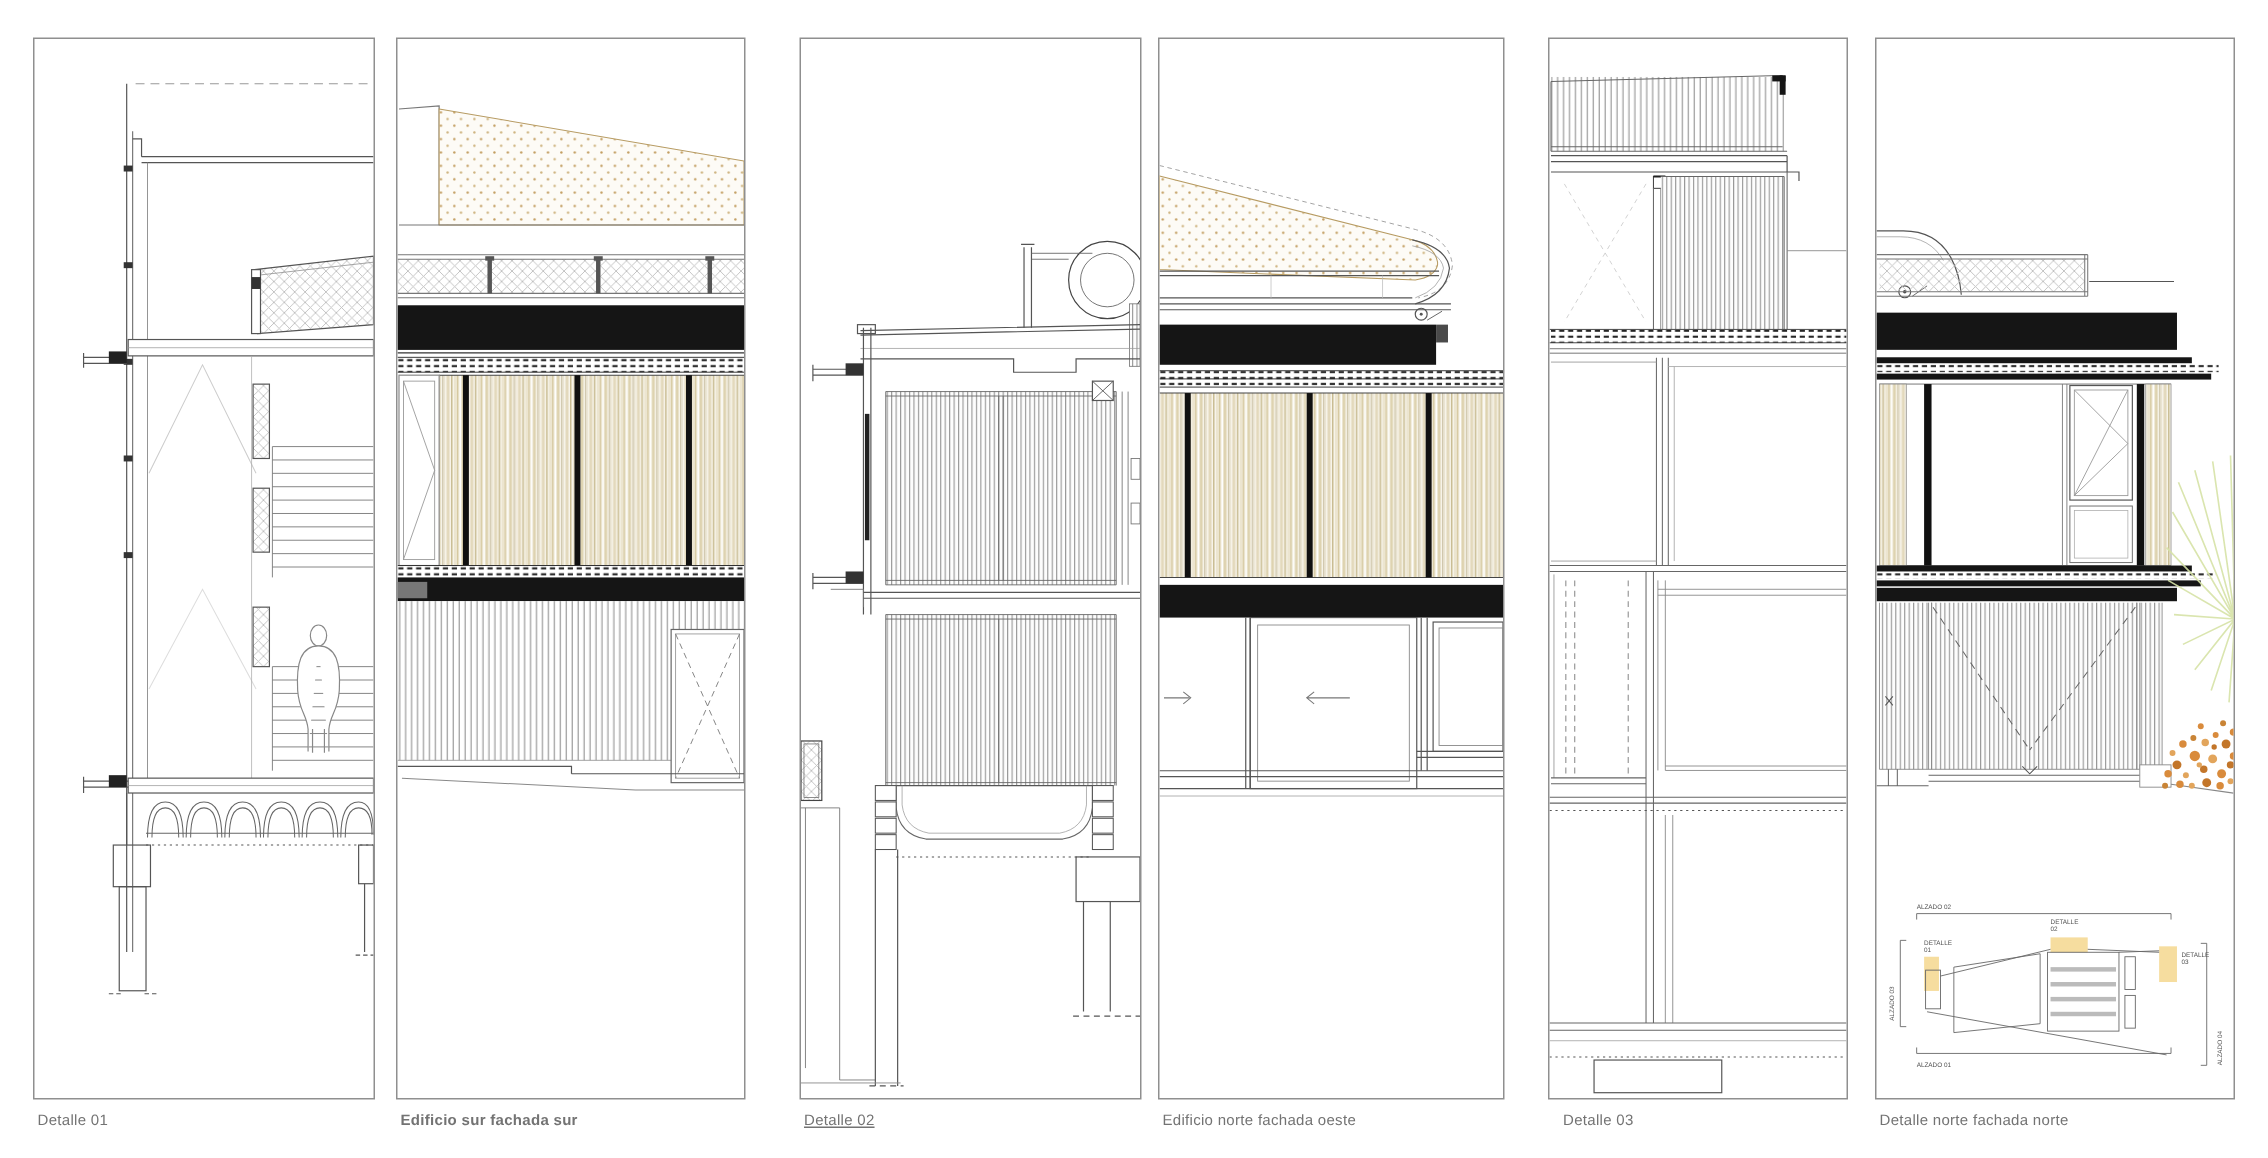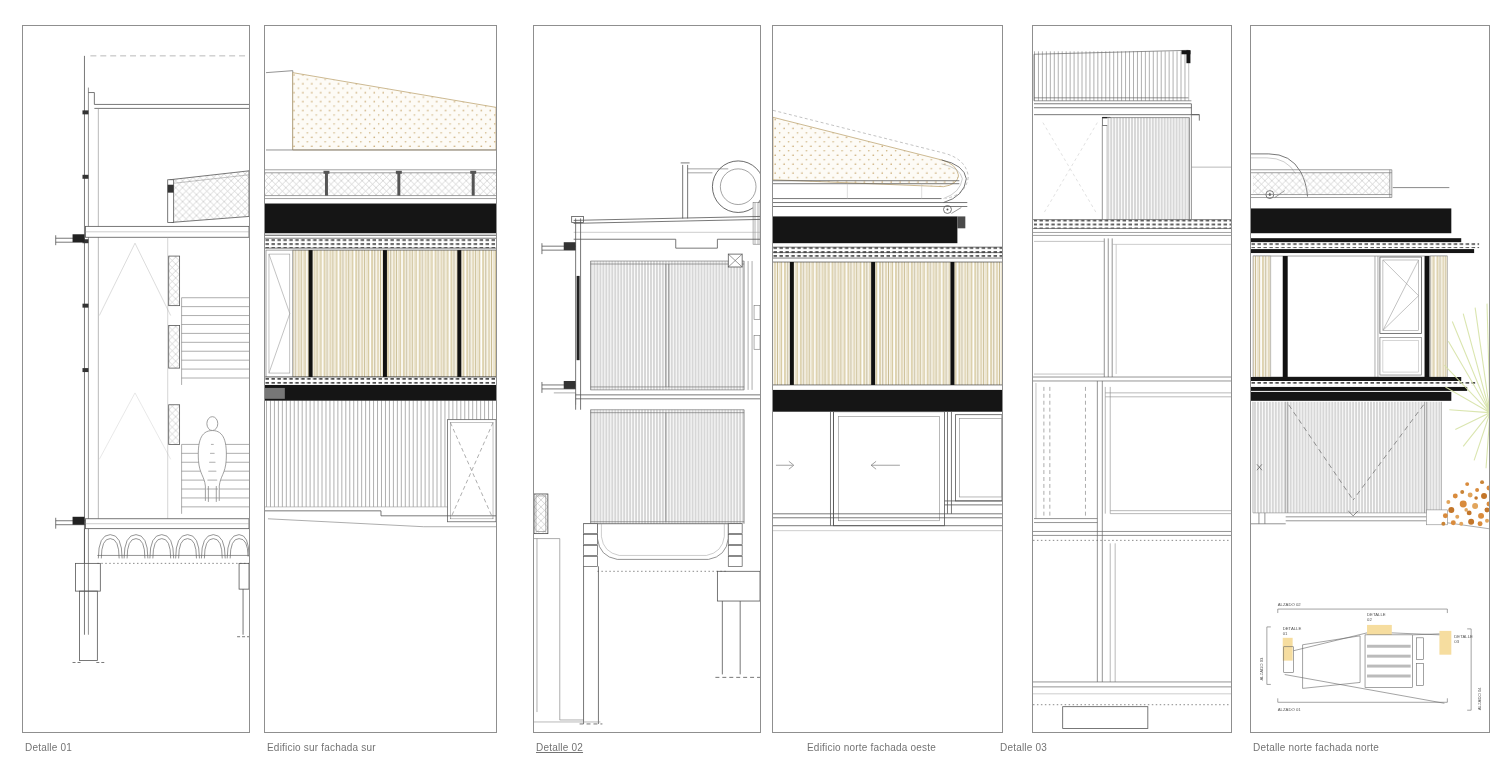--- a/index.html
+++ b/index.html
@@ -391,19 +391,19 @@
             <text class="kp-text" x="117" y="598">02</text>
             <text class="kp-text" x="205" y="615">DETALLE</text>
             <text class="kp-text" x="205" y="620">03</text>
           </g>
         </g>
       </g>
     </svg>
   </section>
 
   <div class="caption" style="left:25px;">Detalle 01</div>
-  <div class="caption" style="left:267px;">Edificio sur fachada sur</div>
+  <div class="caption" style="left:267px;font-weight:bold;">Edificio sur fachada sur</div>
   <div class="caption" style="left:536px;text-decoration:underline;">Detalle 02</div>
-  <div class="caption" style="left:775px;margin-left:32px;">Edificio norte fachada oeste</div>
-  <div class="caption" style="left:1000px;">Detalle 03</div>
+  <div class="caption" style="left:775px;">Edificio norte fachada oeste</div>
+  <div class="caption" style="left:1042px;">Detalle 03</div>
   <div class="caption" style="left:1253px;">Detalle norte fachada norte</div>
 
 </div>
 
 </body></html>

